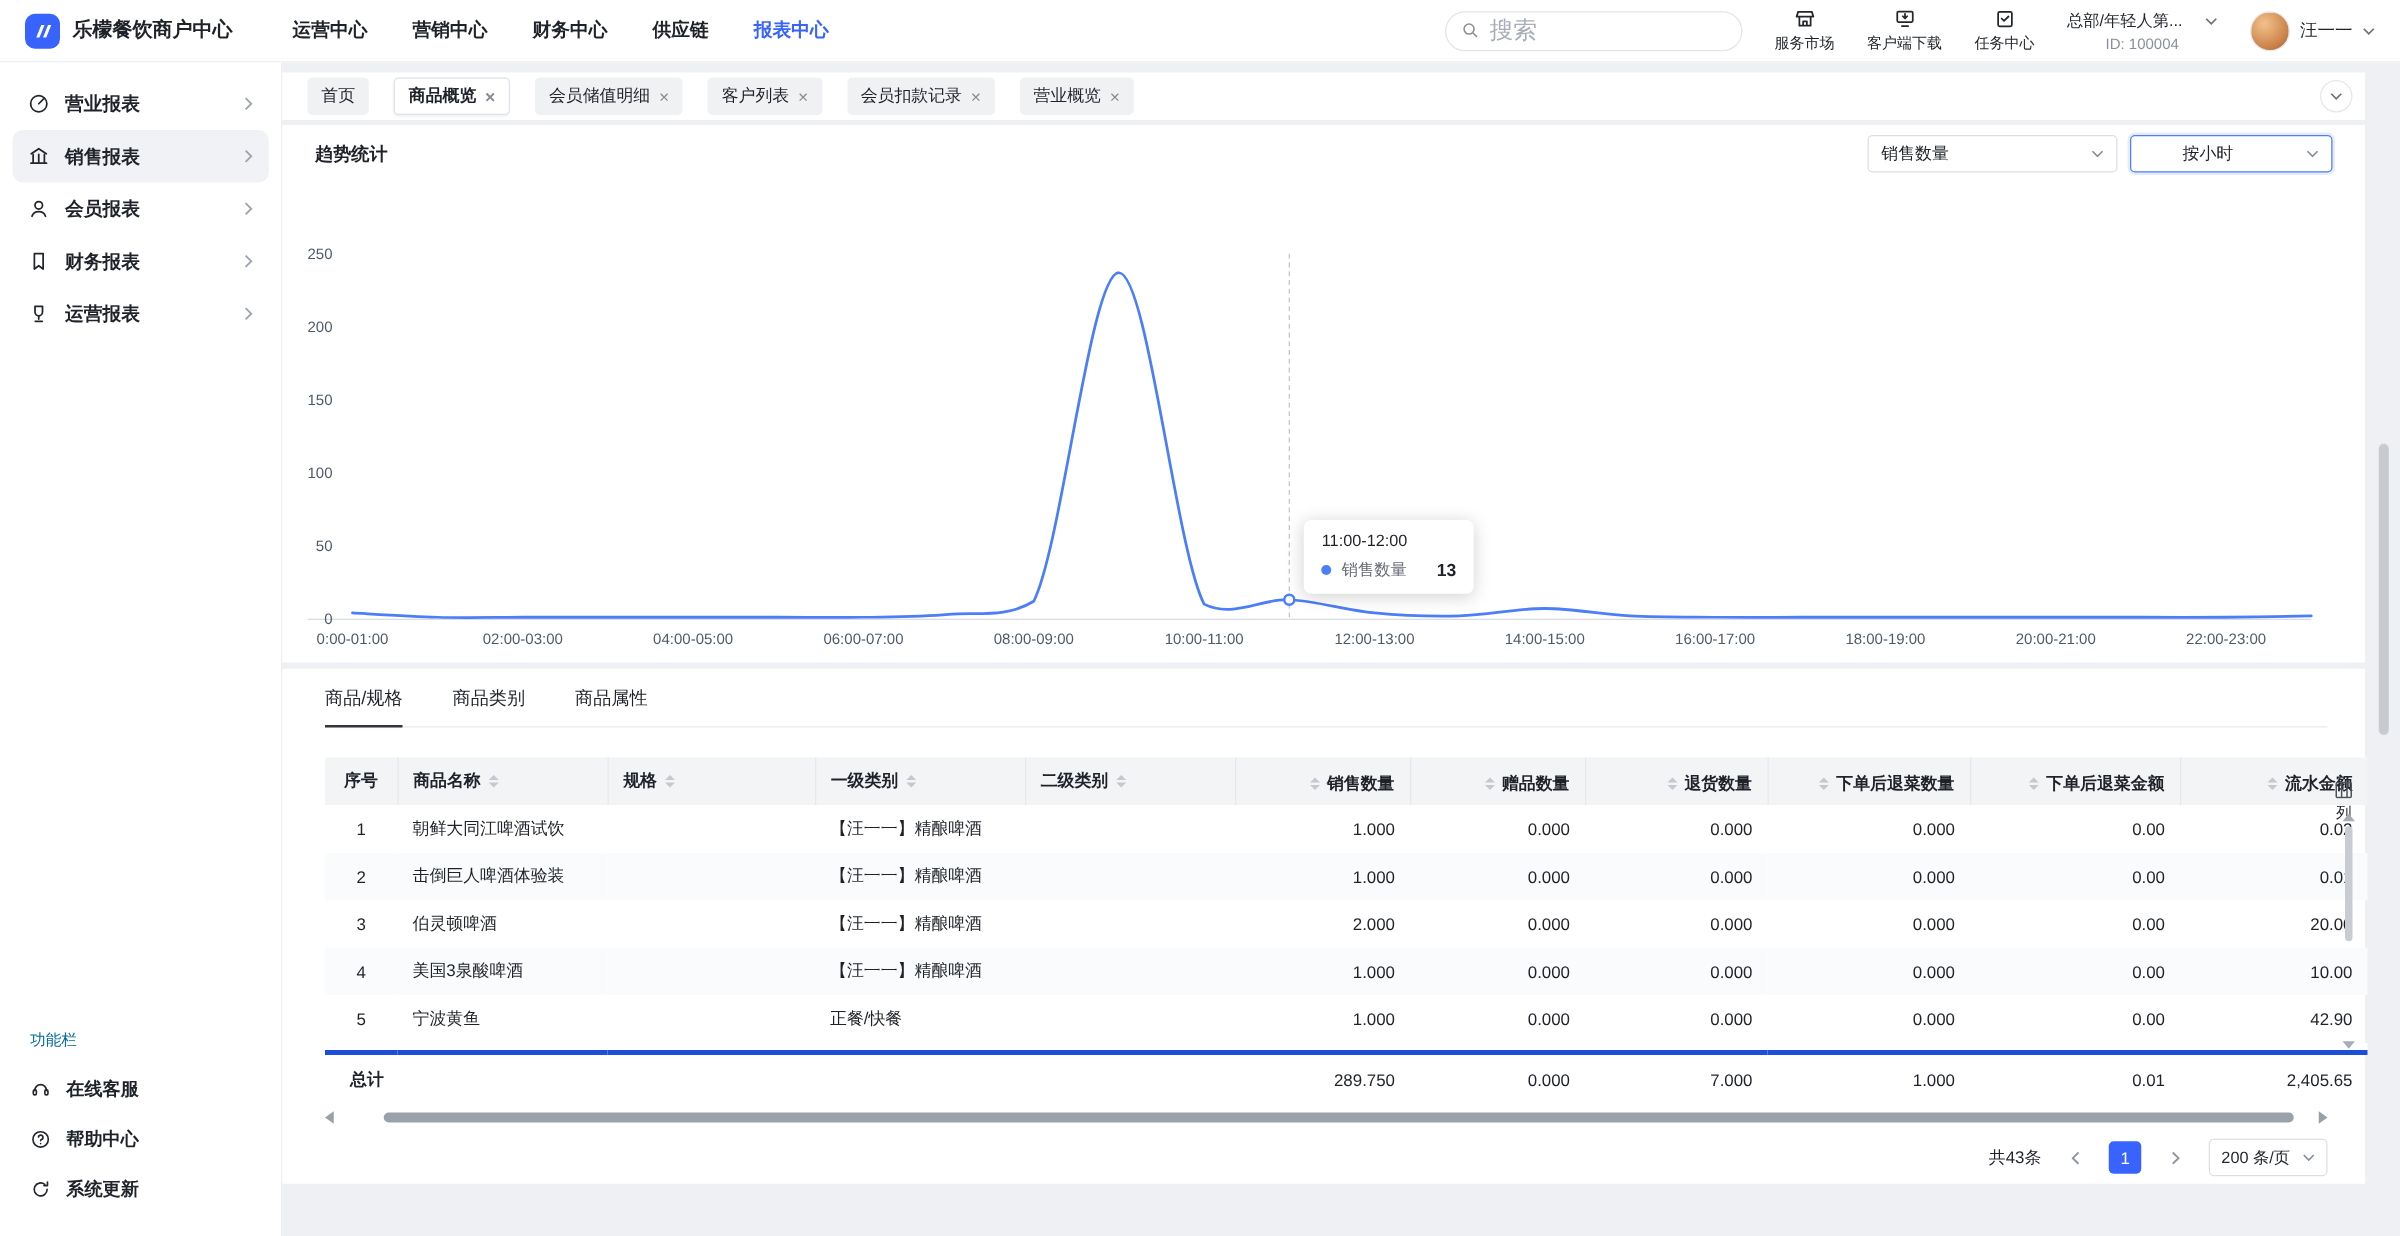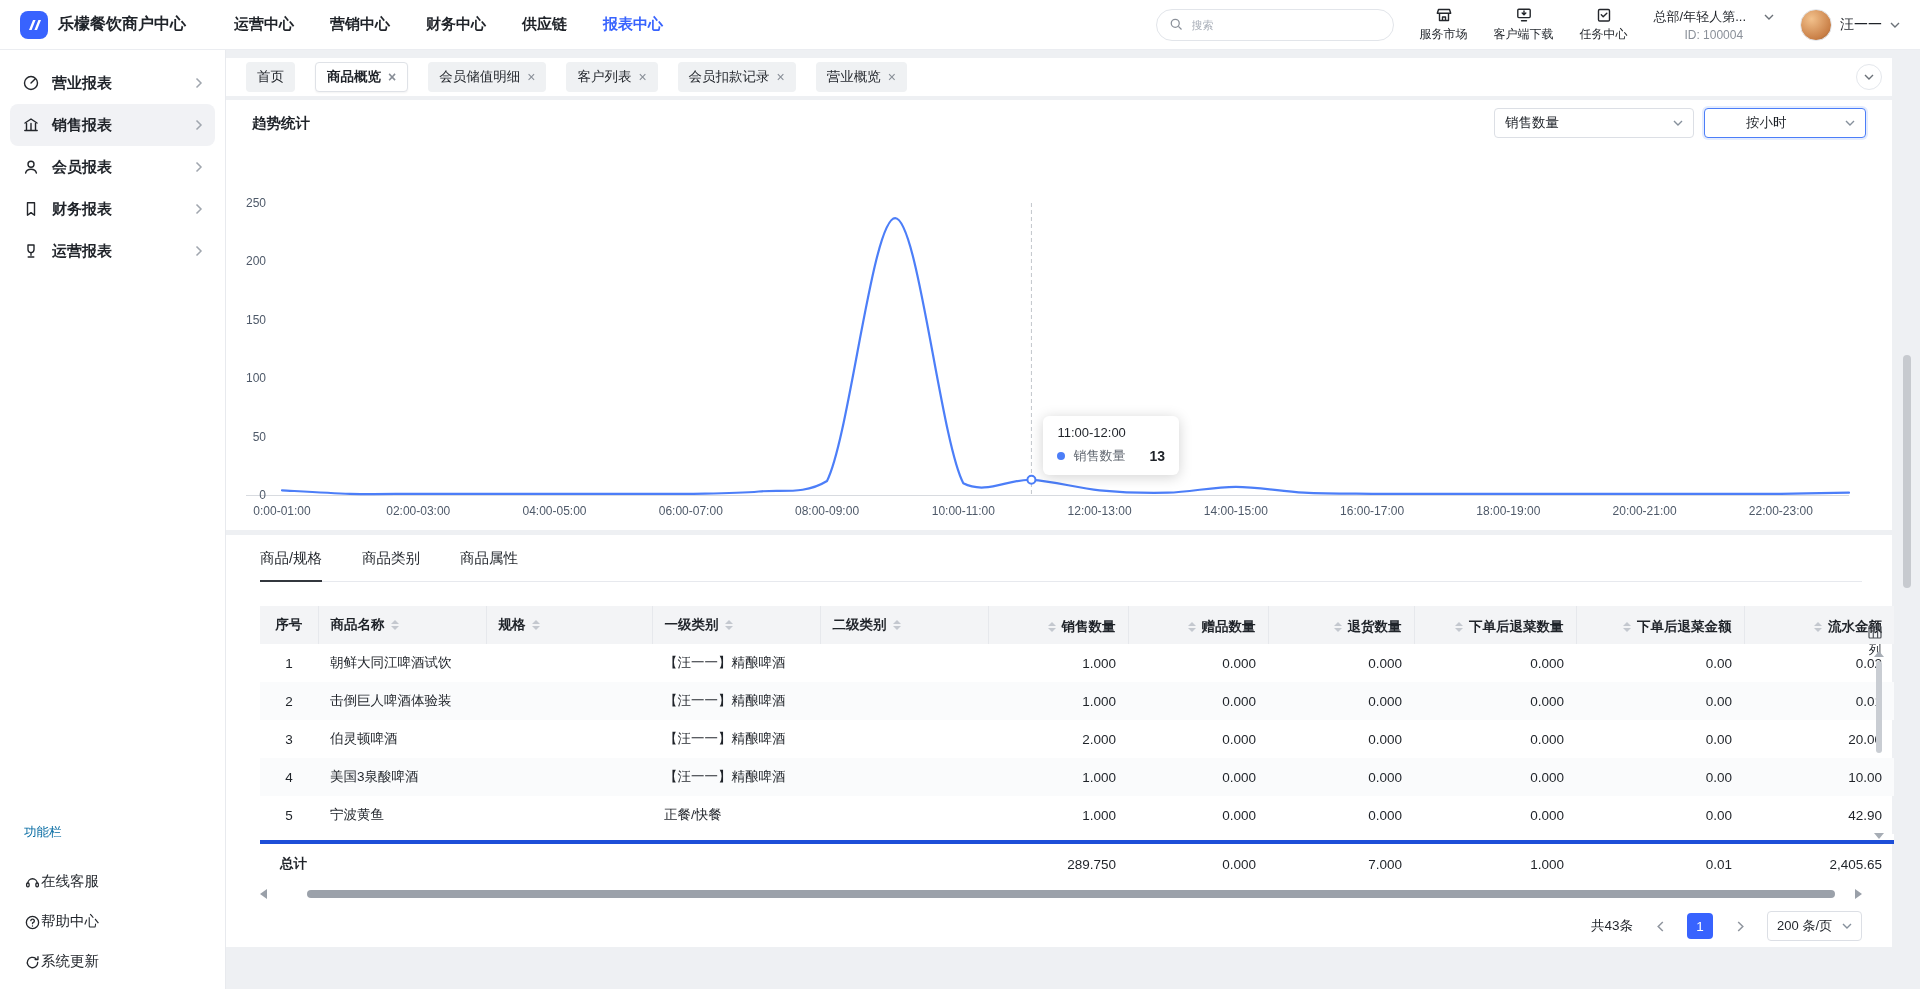--- a/index.html
+++ b/index.html
@@ -12,40 +12,40 @@
   
   .top-header { height:50px; background:#fff; border-bottom:1px solid #ebedf1; display:flex; align-items:center; padding:0 20px; flex-shrink:0; }
   .brand { display:flex; align-items:center; gap:10px; cursor:pointer; }
   .logo-box { width:28px; height:28px; border-radius:8px; background:#3863fe; display:flex; align-items:center; justify-content:center; }
   .brand-name { font-size:16px; font-weight:700; }
   .top-nav { display:flex; gap:36px; margin-left:48px; font-size:15px; font-weight:600; }
   .nav-item { cursor:pointer; }
   .nav-item.active { color:#3863fe; }
   .header-right { margin-left:auto; display:flex; align-items:center; gap:26px; }
   .search-box { width:238px; height:32px; border:1px solid #e2e5ea; border-radius:16px; display:flex; align-items:center; gap:8px; padding:0 12px; background:#fff; }
-  .search-box input { border:none; outline:none; flex:1; font-size:11px; font-family:inherit; color:#404040; background:transparent; }
+  .search-box input { border:none; outline:none; flex:1; font-size:19px; font-family:inherit; color:#404040; background:transparent; }
   .search-box input::placeholder { color:#a8aeb8; }
   .quick { display:flex; flex-direction:column; align-items:center; gap:2px; font-size:12px; cursor:pointer; }
   .org { text-align:center; cursor:pointer; }
   .org-top { font-size:13px; display:flex; align-items:center; gap:18px; }
   .org-id { font-size:12px; color:#8a9099; margin-top:2px; }
   .user { display:flex; align-items:center; gap:8px; font-size:14px; cursor:pointer; }
   .avatar { width:32px; height:32px; border-radius:50%; background:radial-gradient(circle at 35% 30%, #f2c18c, #c97f46 70%, #8a5428); border:1px solid #e4e7ec; }
 
   
   .shell { flex:1; display:flex; min-height:0; }
 
   
   .sidebar { width:226px; background:#fff; border-right:1px solid #e8eaee; display:flex; flex-direction:column; padding-top:12px; flex-shrink:0; }
   .side-item { height:42px; display:flex; align-items:center; gap:12px; padding:0 12px; margin:0 10px; border-radius:8px; font-size:15px; font-weight:600; cursor:pointer; }
   .side-item.active { background:#f1f2f5; }
   .side-item .chev { margin-left:auto; }
   .side-footer { margin-top:auto; padding-bottom:18px; }
   .side-cap { font-size:12.5px; color:#0369a1; margin:0 0 10px 24px; }
-  .sf-item { height:40px; display:flex; align-items:flex-end; padding:0 24px; font-size:14.5px; cursor:pointer; }
+  .sf-item { height:40px; display:flex; align-items:center; gap:12px; padding:0 24px; font-size:14.5px; cursor:pointer;font-weight:bold; }
 
   
   .main { flex:1; display:flex; flex-direction:column; padding:8px 28px 0 0; min-width:0; }
 
   .tabstrip { height:38px; background:#fff; display:flex; align-items:center; gap:20px; padding:0 10px 0 20px; margin-bottom:4px; }
   .tab-chip { height:30px; display:flex; align-items:center; gap:7px; padding:0 11px; border-radius:4px; background:#eff1f3; font-size:13.5px; cursor:pointer; white-space:nowrap; }
   .tab-chip.active { background:#fff; border:1px solid #dfe2e7; font-weight:700; box-shadow:0 1px 2px rgba(0,0,0,.05); }
   .tab-close { color:#878d96; font-size:14px; line-height:1; cursor:pointer; }
   .tab-overflow { margin-left:auto; width:26px; height:26px; border-radius:50%; background:#fff; border:1px solid #e4e7ec; display:flex; align-items:center; justify-content:center; cursor:pointer; }
 

